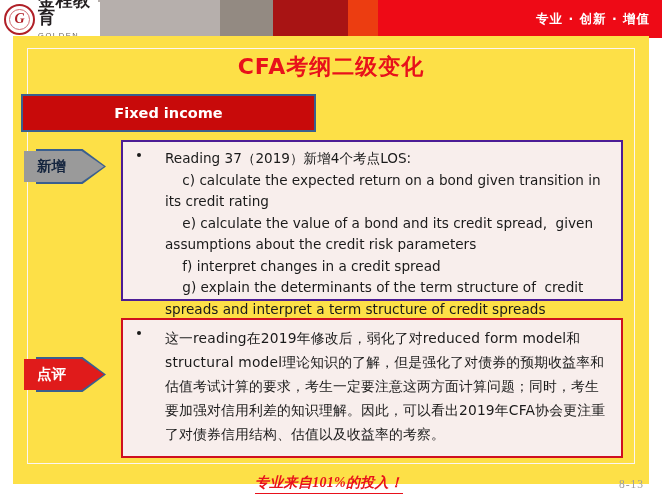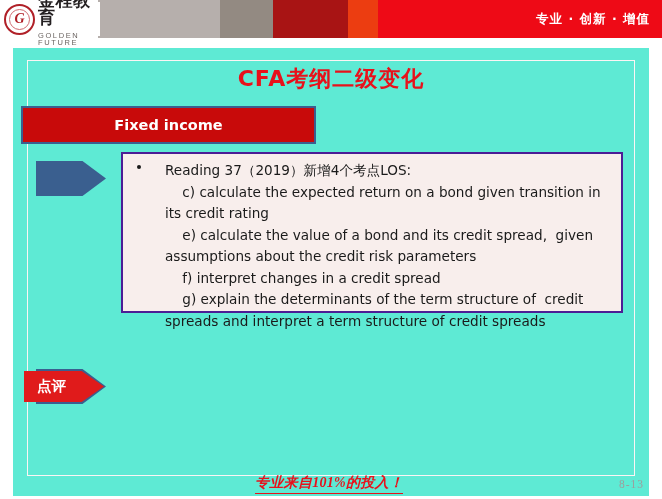--- a/index.html
+++ b/index.html
@@ -58,22 +58,22 @@
   }
   .hdr-slogan{
     position:absolute;right:12px;top:0;height:38px;
     display:flex;align-items:center;
     color:#ffffff;font-size:12.5px;letter-spacing:1px;
     font-family:"DejaVu Sans",sans-serif;font-weight:bold;
   }
 
   
   .slide{
-    position:absolute;left:13px;top:48px;width:636px;height:448px;
-    background:#5eead4;
+    position:absolute;left:13px;top:36px;width:636px;height:448px;
+    background:#fde047;
   }
   .slide-inner-frame{
     position:absolute;left:14px;top:12px;right:14px;bottom:20px;
     border:1px solid #fbf5f4;
     pointer-events:none;
   }
 
   .slide-title{
     position:absolute;left:0;top:16px;width:636px;
     text-align:center;
@@ -200,35 +200,42 @@
 <div class="slide">
 
   <div class="slide-inner-frame"></div>
 
   <div class="slide-title">CFA考纲二级变化</div>
 
   <div class="fixed-income">Fixed income</div>
 
   <div class="arrow-label arrow-new">
     <div class="arrow-outer"></div>
+    <div class="arrow-inner">新增</div>
   </div>
 
   <div class="cbox cbox-new">
     <div class="bullet-row">
       <span class="bullet-dot"></span>
       <p class="btext">Reading 37（2019）新增4个考点LOS:
     c) calculate the expected return on a bond given transition in its credit rating
     e) calculate the value of a bond and its credit spread,  given assumptions about the credit risk parameters
     f) interpret changes in a credit spread
     g) explain the determinants of the term structure of  credit spreads and interpret a term structure of credit spreads</p>
     </div>
   </div>
 
   <div class="arrow-label arrow-cmt">
     <div class="arrow-outer"></div>
     <div class="arrow-inner">点评</div>
   </div>
 
+  <div class="cbox cbox-cmt">
+    <div class="bullet-row">
+      <span class="bullet-dot"></span>
+      <p class="btext btext-cn">这一reading在2019年修改后，弱化了对reduced form model和structural model理论知识的了解，但是强化了对债券的预期收益率和估值考试计算的要求，考生一定要注意这两方面计算问题；同时，考生要加强对信用利差的知识理解。因此，可以看出2019年CFA协会更注重了对债券信用结构、估值以及收益率的考察。</p>
+    </div>
+  </div>
 
 </div>
 
 <div class="footer-slogan">专业来自101%的投入！</div>
 <div class="footer-page">8-13</div>
 
 </body></html>

